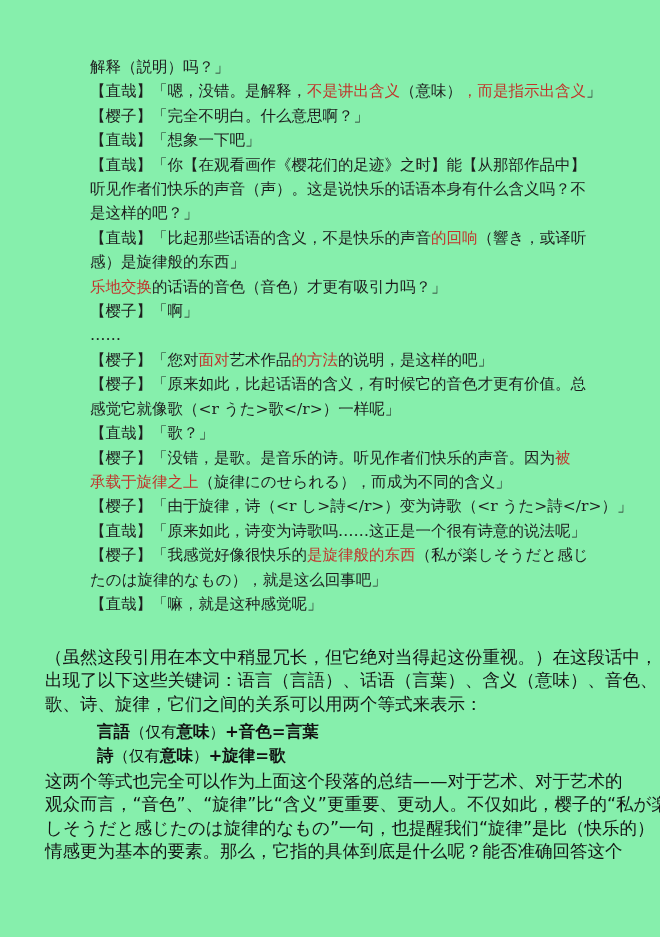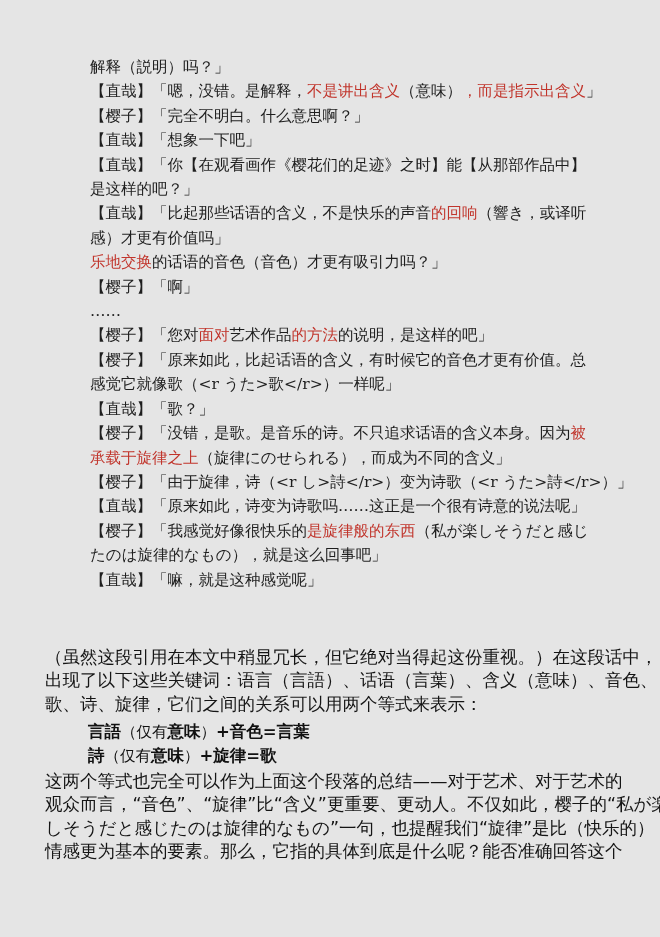--- a/index.html
+++ b/index.html
@@ -4,21 +4,21 @@
 <style>
   html, body {
     margin: 0;
     padding: 0;
     background: #ffffff;
   }
   .page {
     position: relative;
     width: 660px;
     height: 937px;
-    background: #e5e5e5;
+    background: #86efac;
     overflow: hidden;
   }
   .dialogue-block {
     position: absolute;
     left: 90px;
     top: 55px;
     font-family: "DejaVu Serif", "Liberation Serif", serif;
     font-size: 15.5px;
     line-height: 24.4px;
     color: #1e1e1e;
@@ -29,21 +29,21 @@
     left: 45px;
     top: 646px;
     font-family: "DejaVu Sans", "Liberation Sans", sans-serif;
     font-size: 17.5px;
     line-height: 23.3px;
     color: #151515;
     white-space: nowrap;
   }
   .equations-block {
     position: absolute;
-    left: 88px;
+    left: 97px;
     top: 720px;
     font-family: "DejaVu Serif", "Liberation Serif", serif;
     font-size: 16.5px;
     line-height: 23px;
     font-weight: bold;
     color: #111111;
     white-space: nowrap;
   }
   .closing-block {
     position: absolute;
@@ -63,31 +63,32 @@
 </head>
 <body style="background: rgb(255, 255, 255);">
 
 <div class="page">
   <div class="dialogue-block" id="dialogue">
       <div class="text-line"><span>解释（説明）吗？」</span></div>
       <div class="text-line"><span>【直哉】「嗯，没错。是解释，</span><span class="seg-red">不是讲出含义</span><span>（意味）</span><span class="seg-red">，</span><span class="seg-red">而是指示出含义</span><span>」</span></div>
       <div class="text-line"><span>【樱子】「完全不明白。什么意思啊？」</span></div>
       <div class="text-line"><span>【直哉】「想象一下吧」</span></div>
       <div class="text-line"><span>【直哉】「你【在观看画作《樱花们的足迹》之时】能【从那部作品中】</span></div>
+      <div class="text-line"><span>听见作者们快乐的声音（声）。这是说快乐的话语本身有什么含义吗？不</span></div>
       <div class="text-line"><span>是这样的吧？」</span></div>
       <div class="text-line"><span>【直哉】「比起那些话语的含义，不是快乐的声音</span><span class="seg-red">的回响</span><span>（響き，或译听</span></div>
-      <div class="text-line"><span>感）才更有价值吗」</span></div>
+      <div class="text-line"><span>感）是旋律般的东西」</span></div>
       <div class="text-line"><span class="seg-red">乐地交换</span><span>的话语的音色（音色）才更有吸引力吗？」</span></div>
       <div class="text-line"><span>【樱子】「啊」</span></div>
       <div class="text-line"><span>……</span></div>
       <div class="text-line"><span>【樱子】「您对</span><span class="seg-red">面对</span><span>艺术作品</span><span class="seg-red">的方法</span><span>的说明，是这样的吧」</span></div>
       <div class="text-line"><span>【樱子】「原来如此，比起话语的含义，有时候它的音色才更有价值。总</span></div>
       <div class="text-line"><span>感觉它就像歌（&lt;r うた&gt;歌&lt;/r&gt;）一样呢」</span></div>
       <div class="text-line"><span>【直哉】「歌？」</span></div>
-      <div class="text-line"><span>【樱子】「没错，是歌。是音乐的诗。不只追求话语的含义本身。因为</span><span class="seg-red">被</span></div>
+      <div class="text-line"><span>【樱子】「没错，是歌。是音乐的诗。听见作者们快乐的声音。因为</span><span class="seg-red">被</span></div>
       <div class="text-line"><span class="seg-red">承载于旋律之上</span><span>（旋律にのせられる），而成为不同的含义」</span></div>
       <div class="text-line"><span>【樱子】「由于旋律，诗（&lt;r し&gt;詩&lt;/r&gt;）变为诗歌（&lt;r うた&gt;詩&lt;/r&gt;）」</span></div>
       <div class="text-line"><span>【直哉】「原来如此，诗变为诗歌吗……这正是一个很有诗意的说法呢」</span></div>
       <div class="text-line"><span>【樱子】「我感觉好像很快乐的</span><span class="seg-red">是旋律般的东西</span><span>（私が楽しそうだと感じ</span></div>
       <div class="text-line"><span>たのは旋律的なもの），就是这么回事吧」</span></div>
       <div class="text-line"><span>【直哉】「嘛，就是这种感觉呢」</span></div>
     </div>
   <div class="analysis-block" id="analysis">
       <div class="text-line"><span>（虽然这段引用在本文中稍显冗长，但它绝对当得起这份重视。）在这段话中，</span></div>
       <div class="text-line"><span>出现了以下这些关键词：语言（言語）、话语（言葉）、含义（意味）、音色、</span></div>

